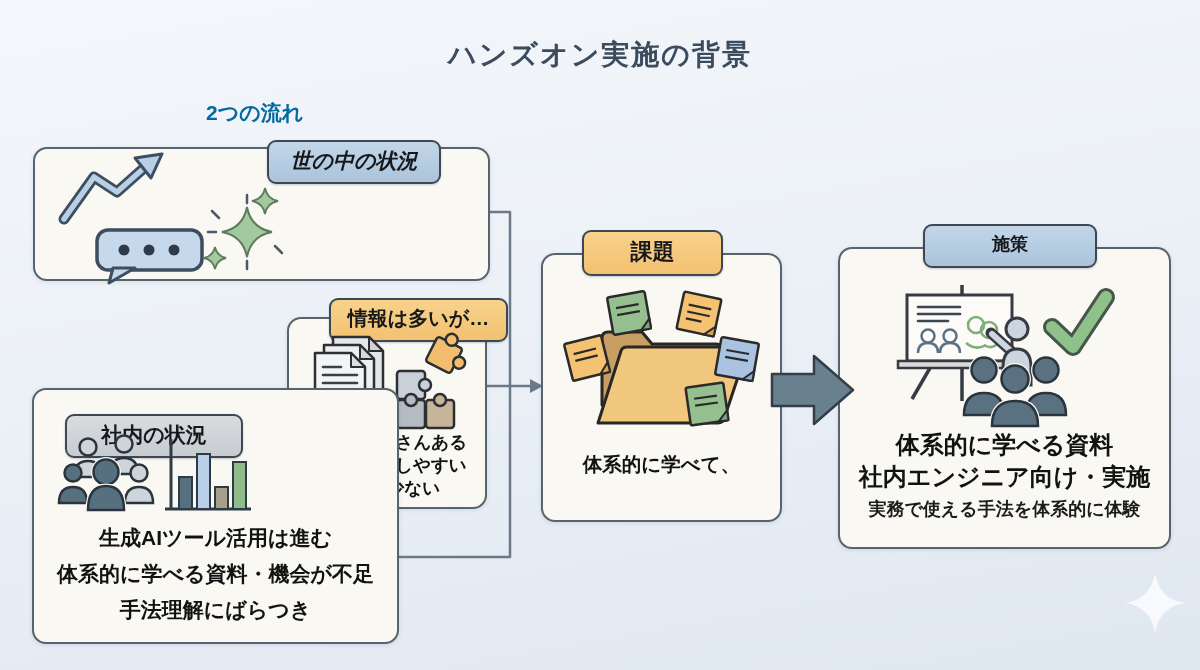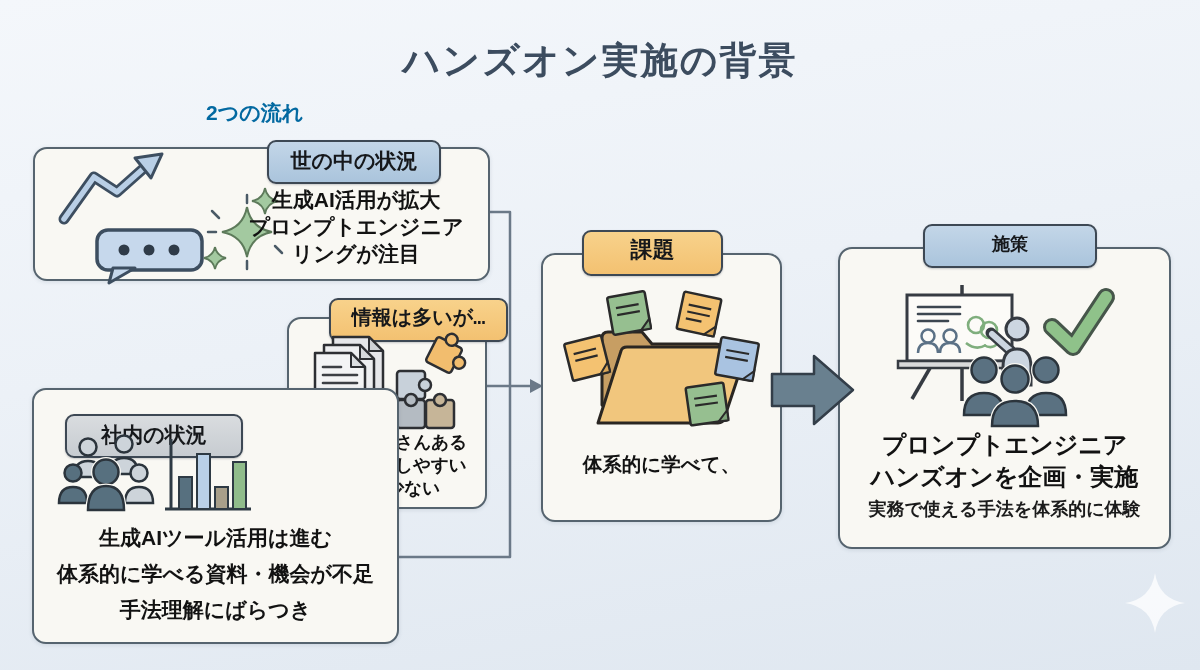--- a/index.html
+++ b/index.html
@@ -5,40 +5,40 @@
   html,body{margin:0;padding:0;}
   body{
     width:1200px;height:670px;overflow:hidden;
     font-family:"Liberation Sans","DejaVu Sans",sans-serif;
     background:linear-gradient(170deg,#f4f7fb 0%,#ecf1f7 45%,#dfe7f0 100%);
     position:relative;color:#141414;
   }
   .canvas{position:absolute;inset:0;width:1200px;height:670px;}
   .title{
     position:absolute;left:0;top:36px;width:1200px;text-align:center;
-    font-size:37px;font-weight:bold;color:#3c4c5f;letter-spacing:2px;
+    font-size:28px;font-weight:bold;color:#3c4c5f;letter-spacing:2px;
   }
   .flow-label{
     position:absolute;left:206px;top:99px;
     font-size:21px;font-weight:bold;color:#0369a1;
   }
   .connectors{position:absolute;left:0;top:0;pointer-events:none;}
   .box{
     position:absolute;background:#f9f8f3;
     border:2px solid #56646f;border-radius:14px;
     box-shadow:0 1px 4px rgba(60,80,100,.14);
   }
   .badge{
     position:absolute;height:40px;line-height:37px;text-align:center;
     border:2.5px solid #3d4854;border-radius:9px;
     font-size:21px;font-weight:bold;color:#16181b;
     box-shadow:0 1px 2px rgba(50,60,75,.25);
   }
   .badge-blue{background:linear-gradient(180deg,#c3d6e8 0%,#aac4dc 100%);}
-  .badge-orange{background:linear-gradient(180deg,#f8d28b 0%,#f3c171 100%);font-family:Liberation Mono, monospace;}
+  .badge-orange{background:linear-gradient(180deg,#f8d28b 0%,#f3c171 100%);}
   .badge-gray{background:linear-gradient(180deg,#d9dcdf 0%,#c7ccd1 100%);margin-top:44px;}
   .box-text{position:absolute;text-align:center;font-weight:bold;color:#121212;}
   .t-world{left:190px;top:37px;width:262px;font-size:21px;line-height:27px;}
   .t-info{left:0;top:112px;width:100%;font-size:17.5px;line-height:23px;}
   .t-internal{left:0;top:130px;width:100%;font-size:21px;line-height:36px;text-align:center;}
   .t-issue{left:0;top:194px;width:100%;font-size:19.5px;line-height:31px;}
   .t-action{left:0;top:180px;width:100%;font-size:24px;line-height:32px;}
   .t-action-sub{left:0;top:249px;width:100%;font-size:18px;font-weight:600;line-height:22px;color:#1b1b1b;}
   .icon-abs{position:absolute;overflow:visible;}
 </style>
@@ -49,21 +49,21 @@
 
   <div class="title">ハンズオン実施の背景</div>
   <div class="flow-label">2つの流れ</div>
 
   <svg class="connectors" width="1200" height="670" viewBox="0 0 1200 670">
     <path d="M486 212 H510 M510 212 V557 M395 557 H510 M483 386 H531" stroke="#6b7988" stroke-width="2.5" fill="none" stroke-linecap="round"></path>
     <polygon points="530,379 543,386 530,393" fill="#6b7988"></polygon>
   </svg>
 
   <div class="box" style="left:33px;top:147px;width:453px;height:130px;">
-    <div class="badge badge-blue" style="left:232px;top:-9px;width:170px;">世の中の状況</div>
+    <div class="badge badge-blue" style="left:232px;top:-9px;width:170px;font-style:italic;">世の中の状況</div>
     <svg class="icon-abs" style="left:12px;top:2px;" width="240" height="135" viewBox="0 0 240 135">
 
       <g>
         <polyline points="17,68 47,26 70,41 97,17" fill="none" stroke="#3d4e60" stroke-width="11" stroke-linejoin="round" stroke-linecap="round"></polyline>
         <polyline points="17,68 47,26 70,41 97,17" fill="none" stroke="#b9cfe6" stroke-width="5.5" stroke-linejoin="round" stroke-linecap="round"></polyline>
         <polygon points="115,3 104,27 88,7" fill="#b9cfe6" stroke="#3d4e60" stroke-width="3" stroke-linejoin="round"></polygon>
       </g>
 
       <g>
         <rect x="50" y="79" width="105" height="40" rx="11" fill="#c6d8ec" stroke="#3d4e60" stroke-width="3.5"></rect>
@@ -79,25 +79,20 @@
         <path d="M168 96 Q170 105 179 107 Q170 109 168 118 Q166 109 157 107 Q166 105 168 96" fill="#a3c9a0" stroke="#5d7a5a" stroke-width="1.8"></path>
         <g stroke="#4a5a66" stroke-width="2.5" stroke-linecap="round">
           <line x1="200" y1="44" x2="200" y2="52"></line>
           <line x1="200" y1="110" x2="200" y2="118"></line>
           <line x1="165" y1="60" x2="172" y2="67"></line>
           <line x1="228" y1="95" x2="235" y2="102"></line>
           <line x1="161" y1="81" x2="169" y2="81"></line>
         </g>
       </g>
     </svg>
-    <div class="box-text t-world">
-      <div>生成AI活用が拡大</div>
-      <div>プロンプトエンジニア</div>
-      <div>リングが注目</div>
-    </div>
   </div>
 
   <div class="box" style="left:287px;top:317px;width:196px;height:188px;">
     <div class="badge badge-orange" style="left:5px;top:-21px;width:175px;font-size:20px;margin-left:35px;">情報は多いが…</div>
     <svg class="icon-abs" style="left:21px;top:18px;" width="165" height="100" viewBox="0 0 165 100">
       <g>
         <g transform="translate(23,0)">
             <path d="M0 0 h36 l14 14 v52 h-50 z" fill="#e6e7ea" stroke="#2d2f33" stroke-width="2.5" stroke-linejoin="round"></path>
             <path d="M36 0 l14 14 h-14 z" fill="#cfd2d6" stroke="#2d2f33" stroke-width="2" stroke-linejoin="round"></path>
           </g>
@@ -264,22 +259,22 @@
         <circle cx="123" cy="90" r="13.5" fill="#5a7181" stroke="#2b343c" stroke-width="2.5"></circle>
         <path d="M100 137 q0 -25 23 -25 q23 0 23 25 z" fill="#5a7181" stroke="#f9f8f3" stroke-width="5"></path>
         <path d="M100 137 q0 -25 23 -25 q23 0 23 25 z" fill="#5a7181" stroke="#2b343c" stroke-width="2.5"></path>
       </g>
       <g>
         <path d="M160 38 L181 58 L214 8" fill="none" stroke="#46564a" stroke-width="18" stroke-linecap="round" stroke-linejoin="round"></path>
         <path d="M160 38 L181 58 L214 8" fill="none" stroke="#8fc28a" stroke-width="12" stroke-linecap="round" stroke-linejoin="round"></path>
       </g>
     </svg>
     <div class="box-text t-action">
-      <div>プロンプトエンジニア</div>
-      <div>ハンズオンを企画・実施</div>
+      <div>体系的に学べる資料</div>
+      <div>社内エンジニア向け・実施</div>
     </div>
     <div class="box-text t-action-sub">実務で使える手法を体系的に体験</div>
   </div>
 
   <svg class="icon-abs" style="left:1120px;top:568px;" width="70" height="70" viewBox="0 0 70 70">
     <path d="M35 5 Q39 31 65 35 Q39 39 35 65 Q31 39 5 35 Q31 31 35 5" fill="#ffffff" opacity="0.75"></path>
   </svg>
 
 </div>
 

